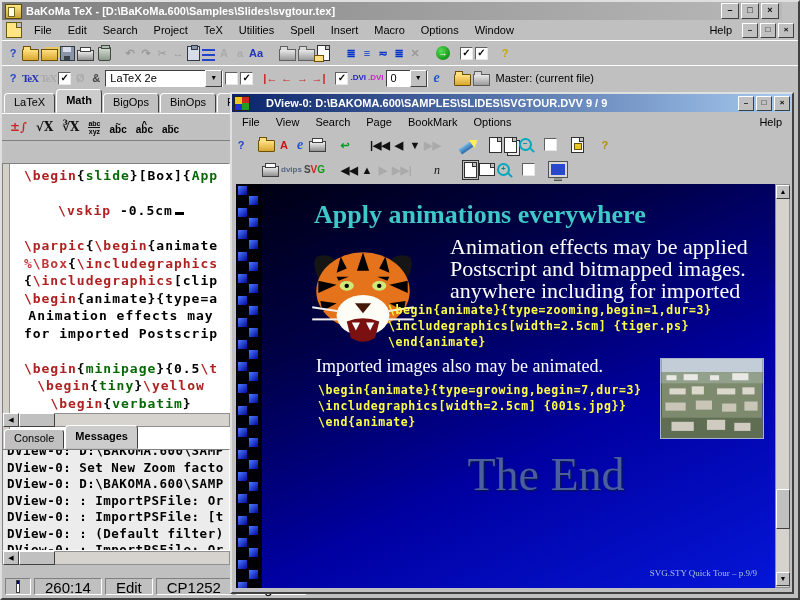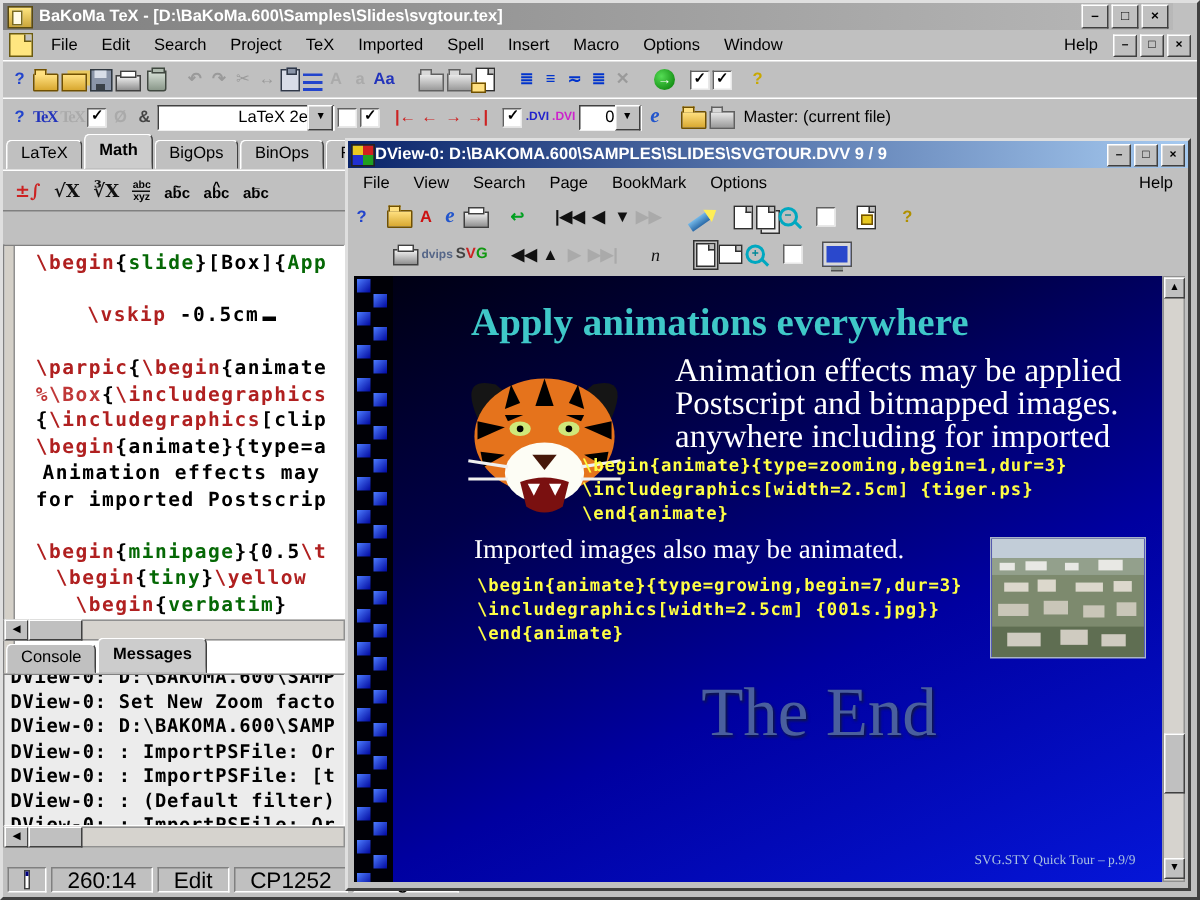--- a/index.html
+++ b/index.html
@@ -25,21 +25,21 @@
   #toolbar1{left:0;top:38px;width:796px;height:25px;}
   #toolbar2{left:0;top:63px;width:796px;height:25px;}
   .gi{display:inline-block;min-width:14px;text-align:center;font-size:11px;line-height:18px;}
   .sp{display:inline-block;height:1px;}
   .texlogo{font-family:"Liberation Serif",serif;font-size:11px;letter-spacing:-1px;}
   .dvitxt{font-size:8px;font-weight:bold;letter-spacing:0;}
   .elogo{font-family:"Liberation Serif",serif;font-size:14px;font-weight:bold;font-style:italic;}
   .dvips{font-size:8px;font-weight:bold;}
   .ital{font-family:"Liberation Serif",serif;font-style:italic;font-size:12px;}
   .combo{display:inline-flex;align-items:center;background:#fff;border:1px solid;border-color:#404040 #fff #fff #404040;height:17px;font-size:11px;padding-left:4px;box-sizing:border-box;}
-  .combo .val{flex:1;white-space:nowrap;overflow:hidden;text-align:right;}
+  .combo .val{flex:1;white-space:nowrap;overflow:hidden;}
   .combo .drop{width:15px;height:15px;background:#c0c0c0;border:1px solid;border-color:#fff #404040 #404040 #fff;font-size:7px;line-height:13px;text-align:center;color:#000;}
   .tblabel{font-size:11px;color:#000;margin-left:4px;white-space:nowrap;}
   
   .ci{display:inline-block;position:relative;}
   .ic-folder{width:15px;height:10px;background:linear-gradient(#ffe080,#d8a830);border:1px solid #705000;border-radius:1px;margin-top:3px;}
   .ic-folder::before{content:"";position:absolute;top:-4px;left:0;width:6px;height:3px;background:#ffe080;border:1px solid #705000;border-bottom:none;}
   .ic-folder2{width:15px;height:10px;background:linear-gradient(#ffe080,#d8a830);border:1px solid #705000;margin-top:3px;box-shadow:3px -3px 0 -1px #e8c860;}
   .ic-foldergray{width:15px;height:10px;background:linear-gradient(#e8e8e8,#9a9a9a);border:1px solid #606060;margin-top:3px;}
   .ic-foldergray::before{content:"";position:absolute;top:-4px;left:0;width:6px;height:3px;background:#d8d8d8;border:1px solid #606060;border-bottom:none;}
   .ic-disk{width:13px;height:13px;background:#8a94a8;border:1px solid #303840;}
@@ -118,21 +118,21 @@
   
   #statusbar{left:0;top:573px;width:796px;height:23px;display:flex;align-items:center;gap:3px;padding:2px 3px;box-sizing:border-box;}
   .scell{border:1px solid;border-color:#808080 #fff #fff #808080;height:17px;line-height:17px;font-size:15px;
     padding:0 10px;box-sizing:border-box;}
   #statusbar .iconcell{width:26px;display:flex;align-items:center;justify-content:center;}
   
   #dview{left:228px;top:90px;width:564px;height:502px;background:#c0c0c0;z-index:10;
     border:2px solid;border-color:#dfdfdf #404040 #404040 #dfdfdf;box-sizing:border-box;}
   .dv-titlebar{height:18px;background:linear-gradient(to right,#0a246a,#a6caf0);display:flex;align-items:center;
     color:#fff;font-weight:bold;font-size:11px;padding:0 2px;}
-  .dv-titlebar .title{margin-left:0;white-space:nowrap;overflow:hidden;flex:1;}
+  .dv-titlebar .title{margin-left:16px;white-space:nowrap;overflow:hidden;flex:1;}
   .dv-menubar{height:20px;display:flex;align-items:center;font-size:11px;padding:0 2px;}
   .dv-toolbar-rows{height:50px;}
   .dv-trow{display:flex;align-items:center;gap:2px;height:25px;padding:0 2px;}
   #dv-content{position:absolute;left:2px;top:88px;right:2px;bottom:2px;background:#c0c0c0;}
   #slide{position:absolute;left:2px;top:2px;width:539px;height:404px;overflow:hidden;
     background:linear-gradient(155deg,#000010 0%,#000048 30%,#0000a0 62%,#0516d8 100%);}
   #vscroll{position:absolute;right:0;top:2px;width:15px;height:404px;background:#d6d3ce;border:1px solid #909090;box-sizing:border-box;}
   #vscroll .sbtn{width:12px;}
   #vscroll .vthumb{width:12px;height:38px;background:#c0c0c0;border:1px solid;border-color:#fff #404040 #404040 #fff;margin-top:290px;margin-left:0px;}
   
@@ -169,21 +169,21 @@
   </div>
 
   <div id="menubar" class="abs">
     <span class="docicon"></span>
     <span style="display:flex;">
         <span class="mi">File</span>
         <span class="mi">Edit</span>
         <span class="mi">Search</span>
         <span class="mi">Project</span>
         <span class="mi">TeX</span>
-        <span class="mi">Imported</span>
+        <span class="mi">Utilities</span>
         <span class="mi">Spell</span>
         <span class="mi">Insert</span>
         <span class="mi">Macro</span>
         <span class="mi">Options</span>
         <span class="mi">Window</span>
       </span>
     <span class="mi menuspacer">Help</span>
     <span style="display:flex;margin-right:2px;">
       <span class="capbtn capbtn-sm">–</span>
       <span class="capbtn capbtn-sm">□</span>

